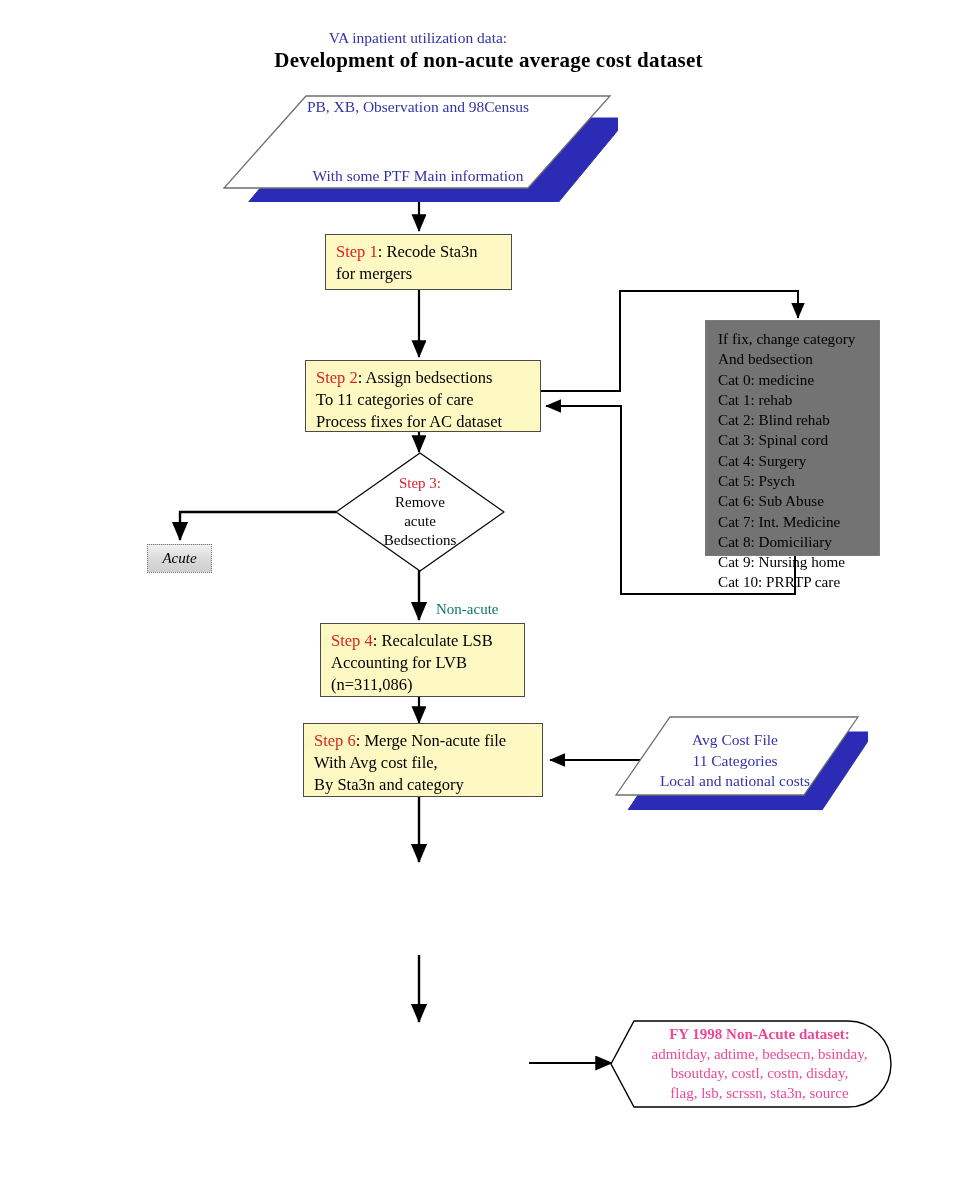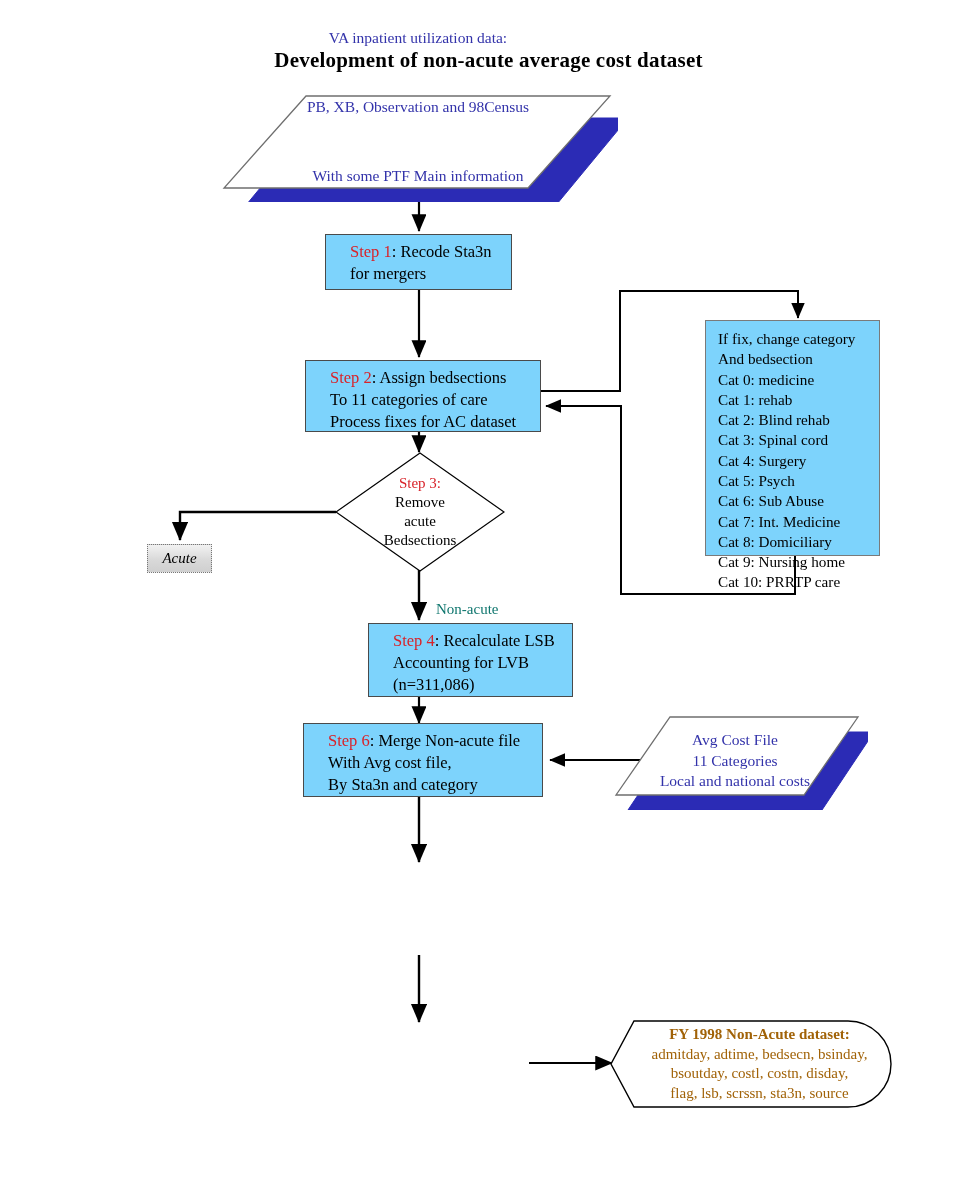--- a/index.html
+++ b/index.html
@@ -38,34 +38,34 @@
     font-family: "Liberation Serif", "DejaVu Serif", serif;
     font-weight: bold;
     font-size: 21px;
     letter-spacing: 0.2px;
     color: #000000;
   }
 
   
   .proc {
     border: 1.3px solid #4a4a4a;
-    background: #7dd3fc;
+    background: #fef9c3;
     color: #000000;
     font-size: 16.5px;
     line-height: 1.32;
-    padding: 6px 8px 6px 24px;
+    padding: 6px 8px 6px 10px;
     text-align: left;
   }
   .proc .ln { white-space: nowrap; }
   .step { color: #d8232a; }
 
   
   .catbox {
     border: 1.3px solid #7a7a7a;
-    background: #7dd3fc;
+    background: #737373;
     color: #000000;
     font-size: 15.2px;
     line-height: 1.335;
     padding: 8px 6px 6px 12px;
     text-align: left;
   }
   .catbox .ln { white-space: nowrap; }
 
   
   #acute-box {
@@ -117,21 +117,21 @@
   #banner-text {
     position: absolute;
     left: 0; top: 0;
     width: 100%; height: 100%;
     display: flex;
     flex-direction: column;
     align-items: center;
     justify-content: center;
     font-size: 15px;
     line-height: 1.3;
-    color: #a16207;
+    color: #ec4899;
     text-align: center;
     padding-left: 18px;
   }
   #banner-text .hdr { font-weight: bold; }
 
   
   .freelabel {
     position: absolute;
     font-size: 15px;
     color: #0f766e;
@@ -230,21 +230,21 @@
       <div>Bedsections</div>
     </div>
   </div>
 
   <div class="node" id="acute-box" style="left:147px; top:544px; width:65px; height:29px;">
     <span>Acute</span>
   </div>
 
   <div class="freelabel" style="left:436px; top:601px;">Non-acute</div>
 
-  <div class="node proc" id="step4-box" style="left:320px; top:623px; width:205px; height:74px;margin-left:48px;">
+  <div class="node proc" id="step4-box" style="left:320px; top:623px; width:205px; height:74px;">
     <div class="ln"><span class="step">Step 4</span><span>: Recalculate LSB</span></div>
     <div class="ln">Accounting  for LVB</div>
     <div class="ln">(n=311,086)</div>
   </div>
 
   <div class="node proc" id="step6-box" style="left:303px; top:723px; width:240px; height:74px;">
     <div class="ln"><span class="step">Step 6</span><span>: Merge Non-acute file</span></div>
     <div class="ln">With Avg cost file,</div>
     <div class="ln">By Sta3n and category</div>
   </div>

